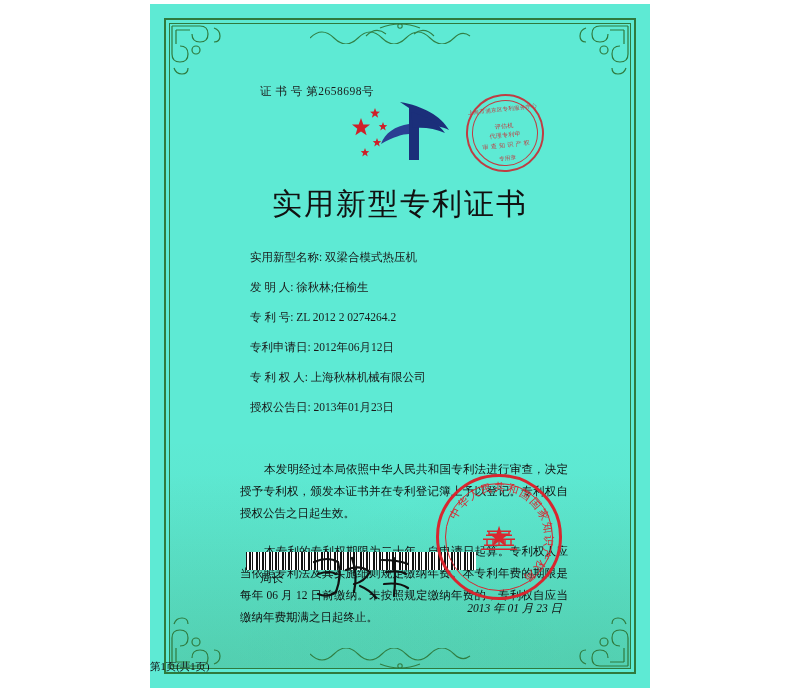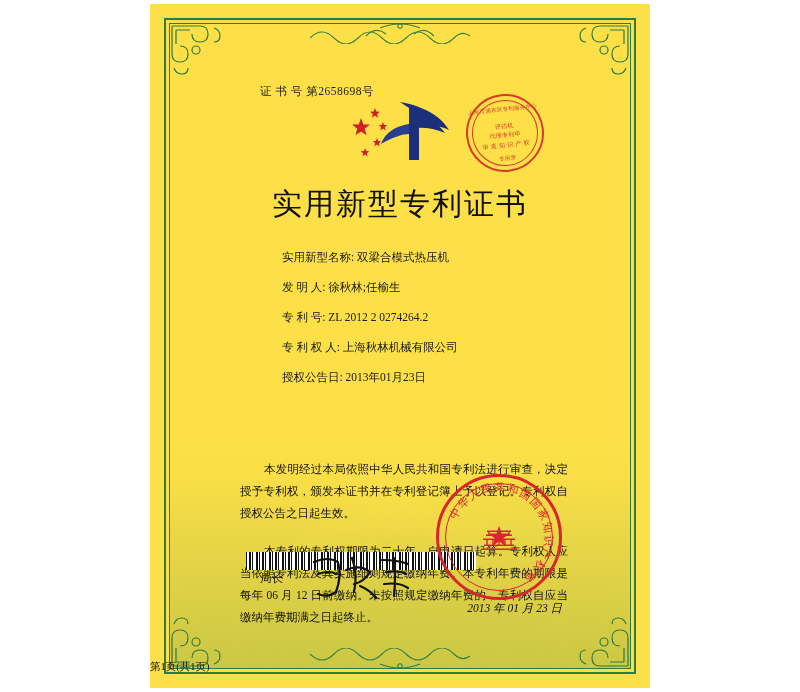--- a/index.html
+++ b/index.html
@@ -19,21 +19,21 @@
     height: 692px;
     background: #ffffff;
   }
   
   .sheet {
     position: absolute;
     left: 150px;
     top: 4px;
     width: 500px;
     height: 684px;
-    background: #fde047;
+    background: #5eead4;
     box-sizing: border-box;
   }
   
   .border-outer {
     position: absolute;
     left: 14px;
     top: 14px;
     right: 14px;
     bottom: 14px;
     border: 2px solid #2f7a3e;
@@ -168,21 +168,21 @@
     left: 60px;
     right: 40px;
     top: 198px;
     font-size: 11.5px;
     color: #1a1a1a;
     line-height: 30px;
   }
   .field {
     white-space: nowrap;
   }
-  .field .lbl { display: inline-block; margin-left: 32px; }
+  .field .lbl { display: inline-block; }
   .field .val { display: inline-block; font-family: Liberation Serif, serif; }
 
   .paras {
     position: absolute;
     left: 50px;
     right: 42px;
     top: 398px;
     font-size: 11.5px;
     line-height: 22px;
     color: #111;
@@ -395,20 +395,24 @@
           <span class="lbl">实用新型名称:</span>
           <span class="val">双梁合模式热压机</span>
         </div>
         <div class="field">
           <span class="lbl">发  明  人:</span>
           <span class="val">徐秋林;任榆生</span>
         </div>
         <div class="field">
           <span class="lbl">专   利   号:</span>
           <span class="val">ZL 2012 2 0274264.2</span>
+        </div>
+        <div class="field">
+          <span class="lbl">专利申请日:</span>
+          <span class="val">2012年06月12日</span>
         </div>
         <div class="field">
           <span class="lbl">专  利  权  人:</span>
           <span class="val">上海秋林机械有限公司</span>
         </div>
         <div class="field">
           <span class="lbl">授权公告日:</span>
           <span class="val">2013年01月23日</span>
         </div>
       </div>

